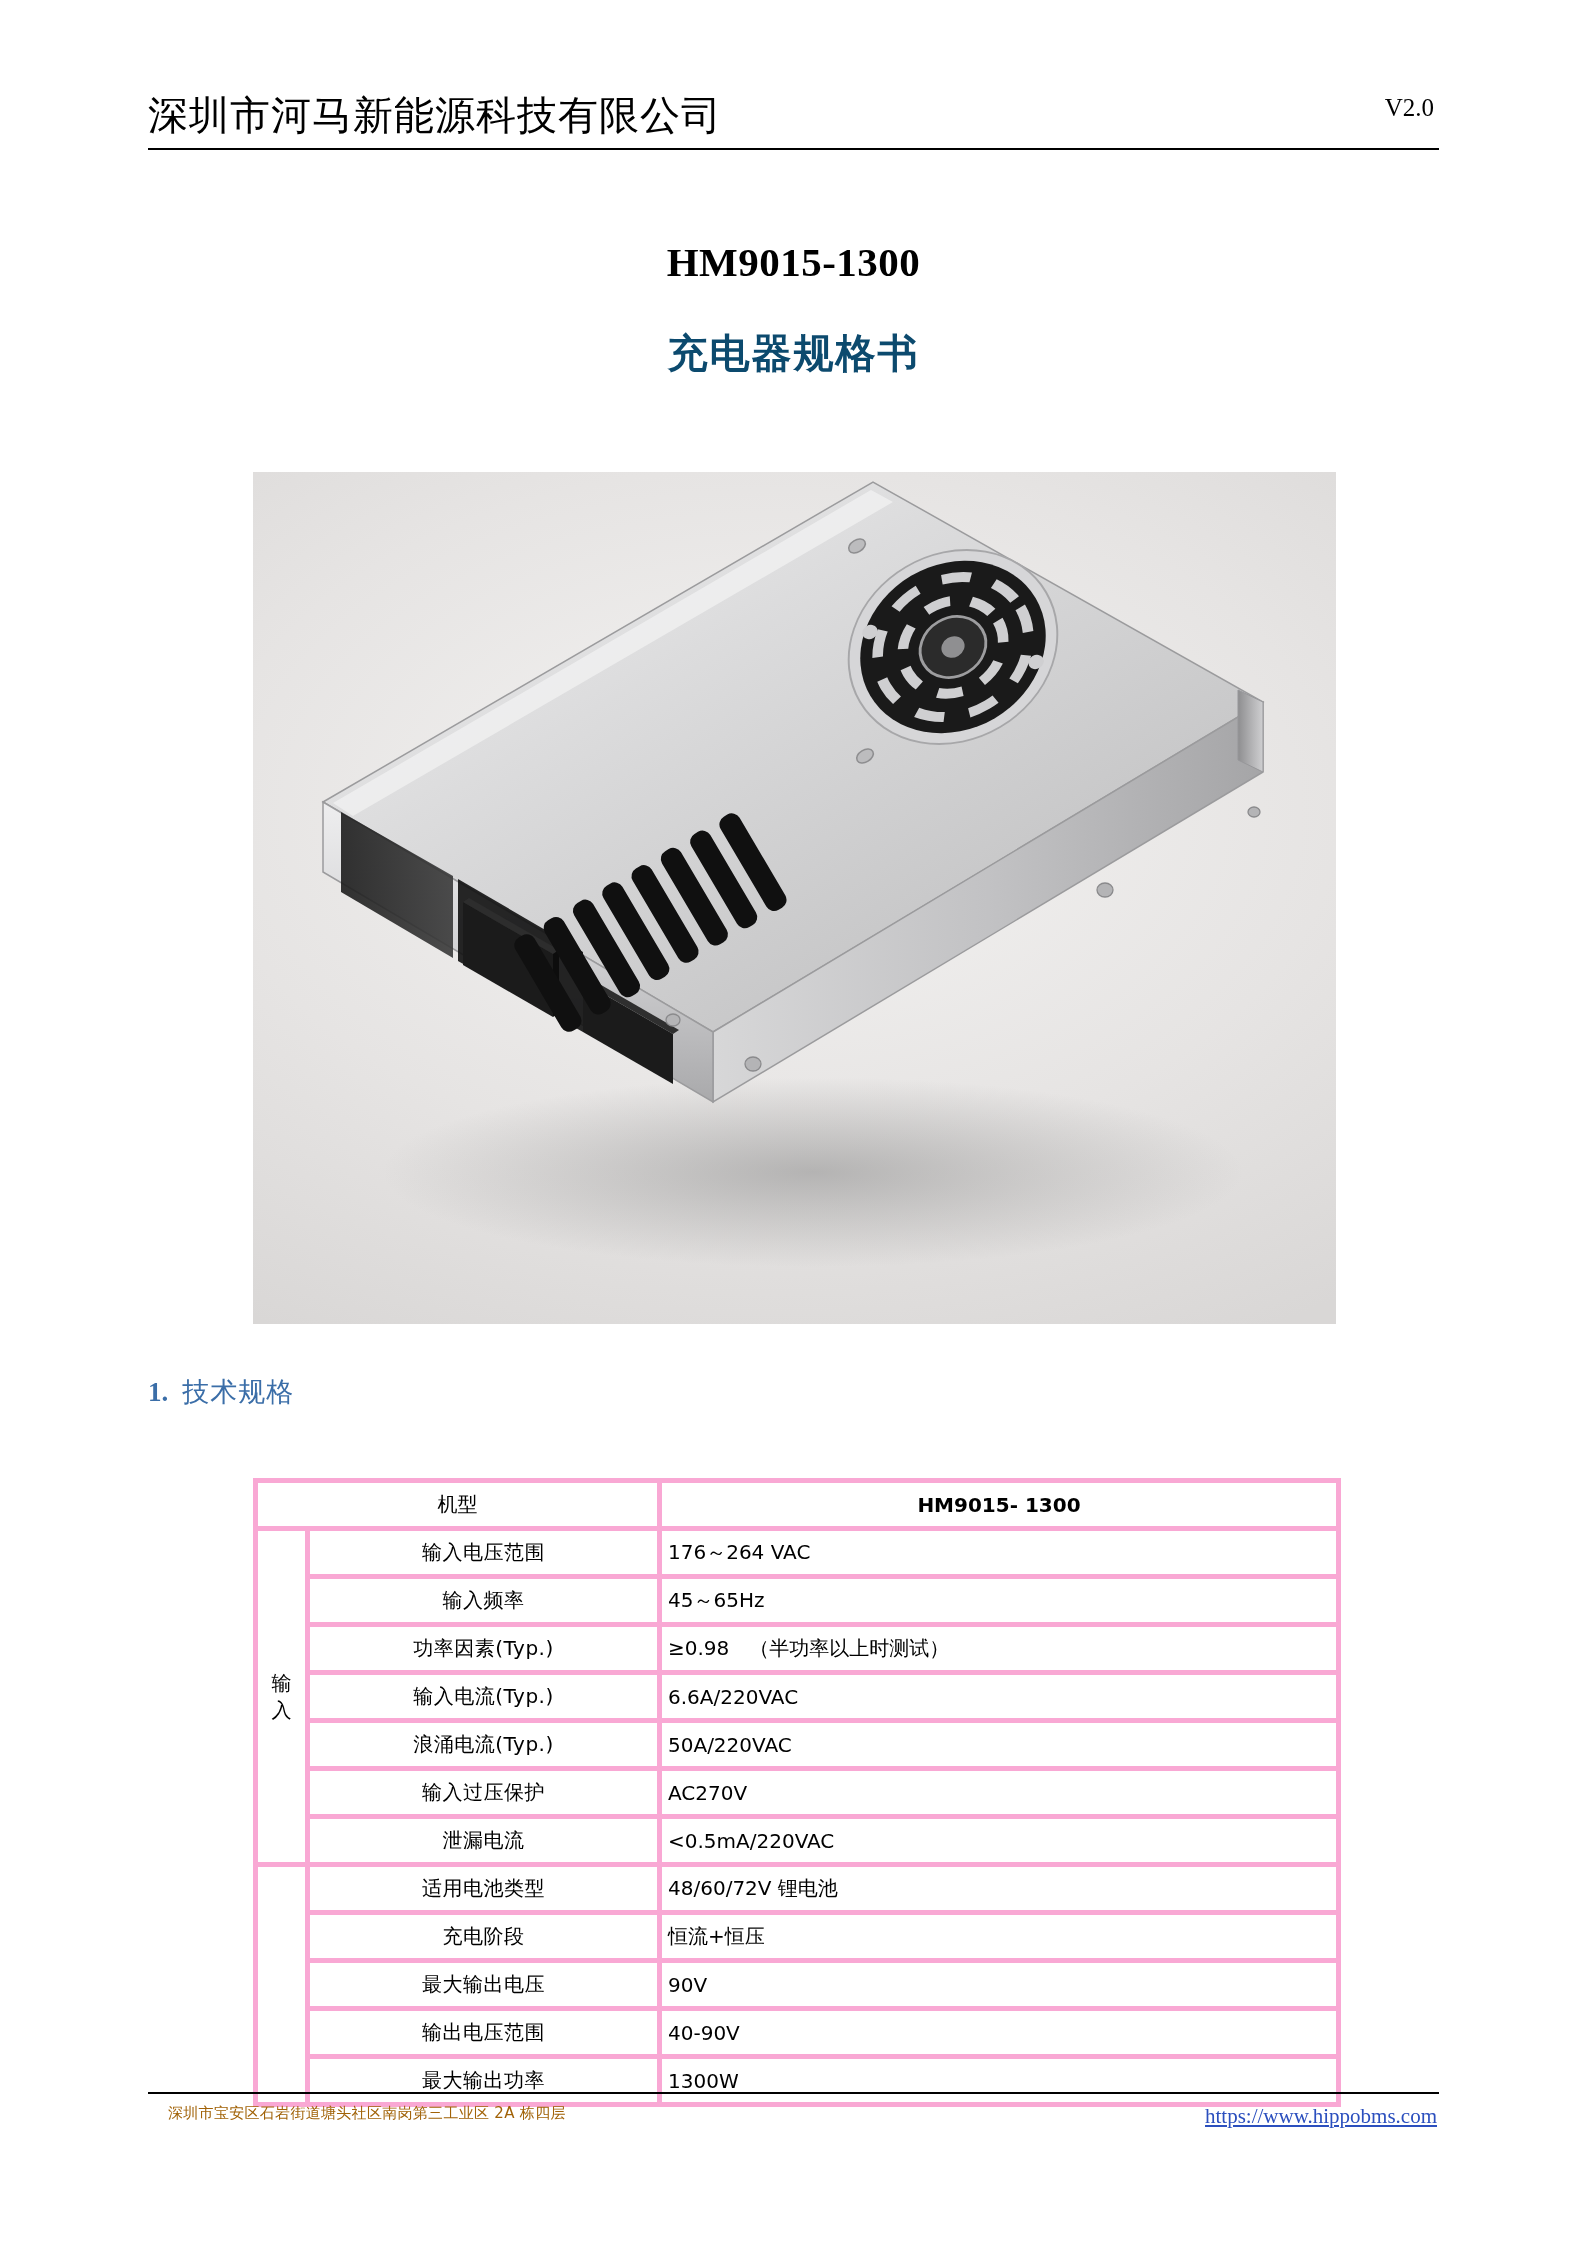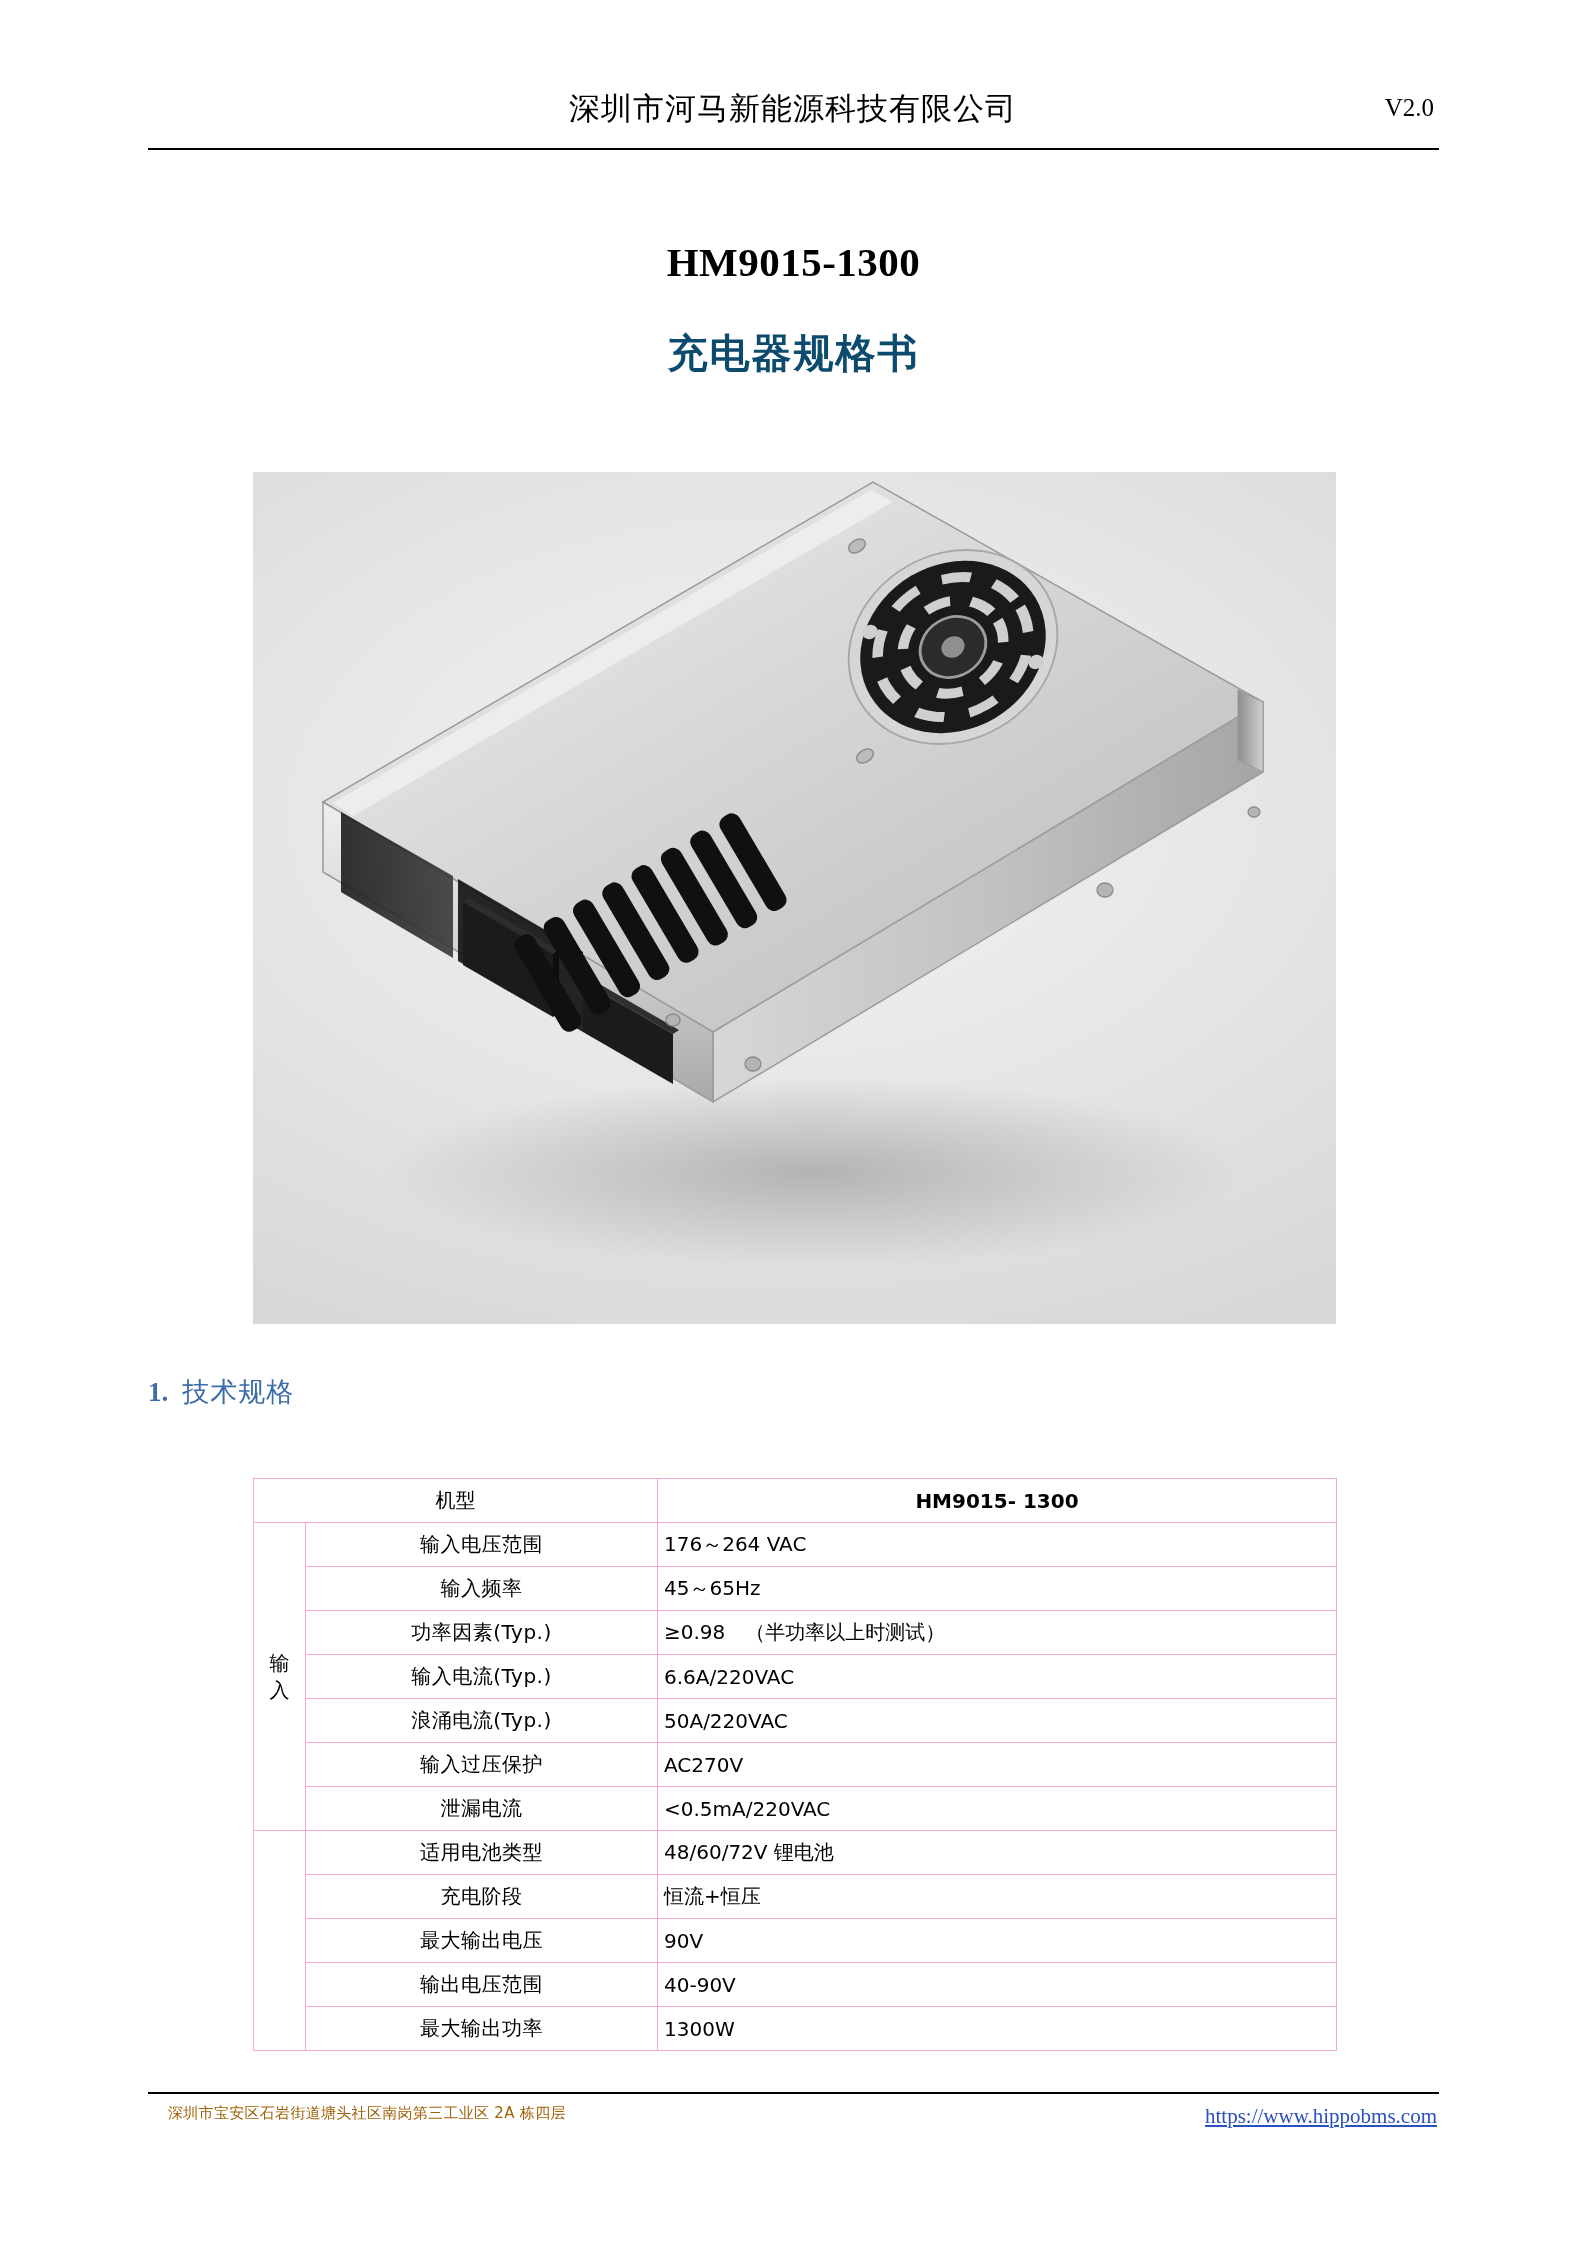--- a/index.html
+++ b/index.html
@@ -33,23 +33,22 @@
     left: 148px;
     top: 88px;
     width: 1290px;
     height: 54px;
   }
   .header-title {
     position: absolute;
     left: 0;
     top: 0;
     width: 1290px;
-    text-align: center;
-    font-family: "DejaVu Sans", sans-serif;
-    font-size: 31px;
+    font-family: "DejaVu Sans", sans-serif;
+    font-size: 40px;
     color: #000000;
     letter-spacing: 1px;
   }
   .header-version {
     position: absolute;
     right: 4px;
     top: 6px;
     font-family: "Liberation Serif", serif;
     font-size: 25px;
     color: #000000;
@@ -139,21 +138,21 @@
     left: 253px;
     top: 1478px;
     width: 1083px;
   }
   table.spec {
     border-collapse: collapse;
     width: 1083px;
     table-layout: fixed;
   }
   table.spec td {
-    border: 1px solid #f9a8d4;
+    border: 5px solid #f9a8d4;
     height: 43px;
     padding: 0 6px;
     font-family: "DejaVu Sans", sans-serif;
     font-size: 20px;
     color: #000000;
     vertical-align: middle;
   }
   td.c-group { width: 52px; text-align: center; }
   td.c-label { width: 352px; text-align: center; letter-spacing: 0.5px; }
   td.c-value { width: 672px; text-align: left; padding-left: 10px; }

